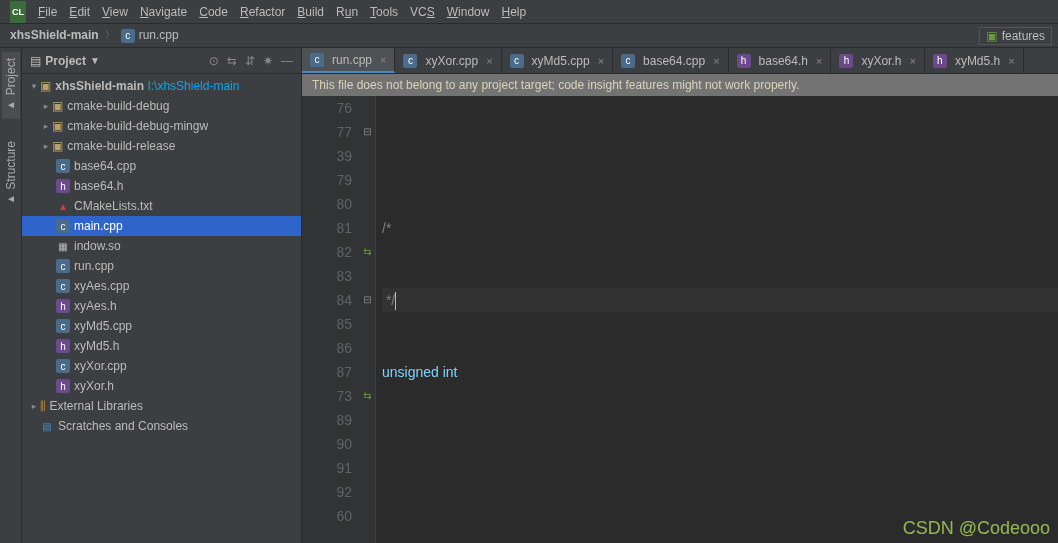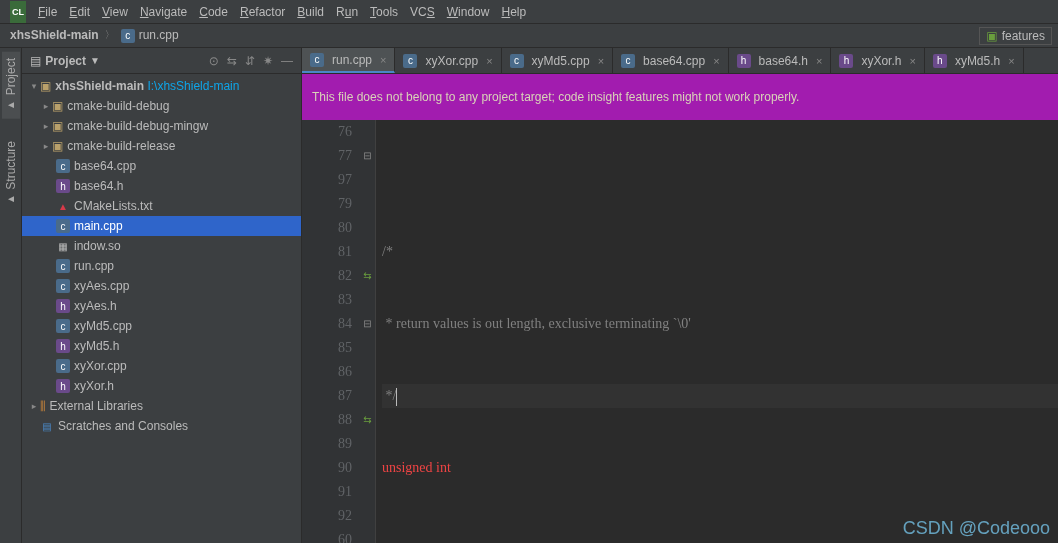--- a/index.html
+++ b/index.html
@@ -30,33 +30,33 @@
 .tree-row.selected { background: #2f65ca; color: #fff; }
 .arrow { width: 12px; display: inline-block; color: #888; font-size: 9px; text-align: center; }
 .folder-ico { color: #b9a06a; margin-right: 4px; }
 .pad1 { padding-left: 18px; }
 .pad2 { padding-left: 34px; }
 .editor { flex: 1; display: flex; flex-direction: column; background: #2b2b2b; min-width: 0; }
 .tabs { height: 26px; background: #3c3f41; display: flex; align-items: stretch; border-bottom: 1px solid #2b2b2b; overflow: hidden; }
 .tab { display: flex; align-items: center; padding: 0 8px; border-right: 1px solid #2b2b2b; color: #bbb; cursor: pointer; gap: 4px; white-space: nowrap; }
 .tab.active { background: #4e5254; border-bottom: 2px solid #4a88c7; }
 .tab .close { color: #888; font-size: 11px; margin-left: 4px; }
-.banner { background: #a21caf; color: #d9d3b8; padding: 16px 10px; font-size: 12px; }
-.code { flex: 1; display: flex; font-family: Liberation Serif, serif; font-size: 14px; line-height: 24px; overflow: hidden; }
+.banner { background: #737373; color: #d9d3b8; padding: 4px 10px; font-size: 12px; }
+.code { flex: 1; display: flex; font-family: Liberation Sans, sans-serif; font-size: 14px; line-height: 24px; overflow: hidden; }
 .gutter { width: 58px; background: #313335; color: #606366; text-align: right; padding: 0 8px 0 0; }
 .gutter div { height: 24px; }
 .marks { width: 16px; background: #313335; border-right: 1px solid #404040; }
 .marks div { height: 24px; display: flex; align-items: center; justify-content: center; font-size: 10px; color: #888; }
 .lines { flex: 1; padding-left: 6px; white-space: pre; overflow: hidden; }
 .lines div { height: 24px; }
 .lines .l80 { background: #323232; }
 .c-comment { color: #808080; }
-.c-kw { color: #ef4444; }
+.c-kw { color: #7dd3fc; }
 .sel-config { position: absolute; top: 27px; right: 6px; background: #3c3f41; border: 1px solid #555; padding: 1px 6px; display: flex; align-items: center; gap: 4px; }
-.watermark { position: absolute; right: 8px; bottom: 4px; color: #7dd3fc; font-size: 18px; font-family: Arial; opacity: 0.7; }
+.watermark { position: absolute; right: 8px; bottom: 4px; color: #bef264; font-size: 18px; font-family: Arial; opacity: 0.7; }
 .green-arrow { color: #6a9e3d; font-size: 14px; }
 .lib-ico { color: #c9853a; margin-right: 4px; }
 </style>
 </head>
 <body>
 
 <div class="menubar">
   <div class="logo">CL</div>
   <span class="menu-item"><u>F</u>ile</span>
   <span class="menu-item"><u>E</u>dit</span>
@@ -223,31 +223,31 @@
           <span class="fico h">h</span>
           <span>xyMd5.h</span>
           <span class="close">×</span>
         </div>
     </div>
     <div class="banner">This file does not belong to any project target; code insight features might not work properly.</div>
     <div class="code">
       <div class="gutter">
         <div>76</div>
           <div>77</div>
-          <div>97</div>
+          <div>39</div>
           <div>79</div>
           <div>80</div>
           <div>81</div>
           <div>82</div>
           <div>83</div>
           <div>84</div>
           <div>85</div>
           <div>86</div>
           <div>87</div>
-          <div>88</div>
+          <div>73</div>
           <div>89</div>
           <div>90</div>
           <div>91</div>
           <div>92</div>
           <div>60</div>
       </div>
       <div class="marks">
         <div></div>
           <div>⊟</div>
           <div></div>
@@ -263,21 +263,20 @@
           <div style="color:#6a9e3d;">⇆</div>
           <div></div>
           <div></div>
           <div></div>
           <div></div>
           <div></div>
       </div>
       <div class="lines">
         <div></div>
         <div><span class="c-comment">/*</span></div>
-        <div><span class="c-comment"> * return values is out length, exclusive terminating `\0'</span></div>
         <div class="l80"><span class="c-comment"> */</span><span style="background:#bbb;width:1px;display:inline-block;height:18px;vertical-align:middle;"></span></div>
         <div><span class="c-kw">unsigned int</span></div>
         
         
         
         
         
         
         
         

